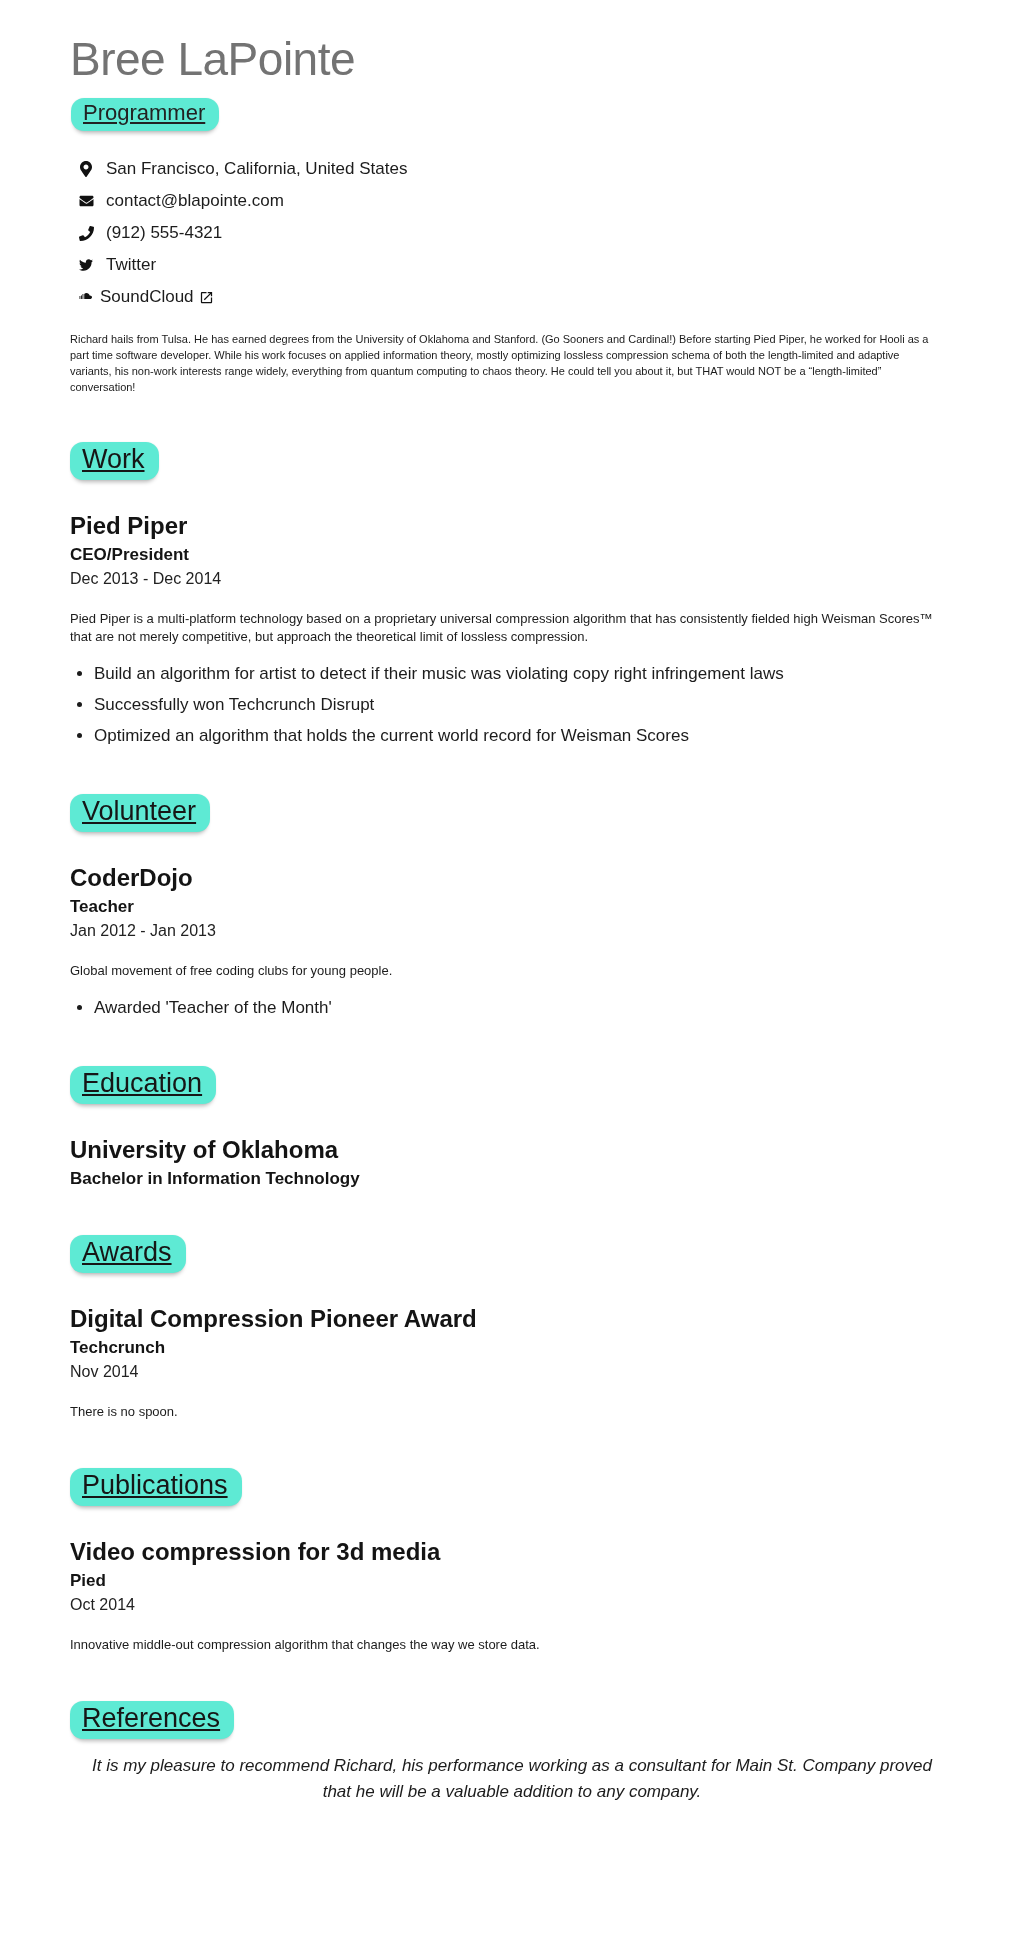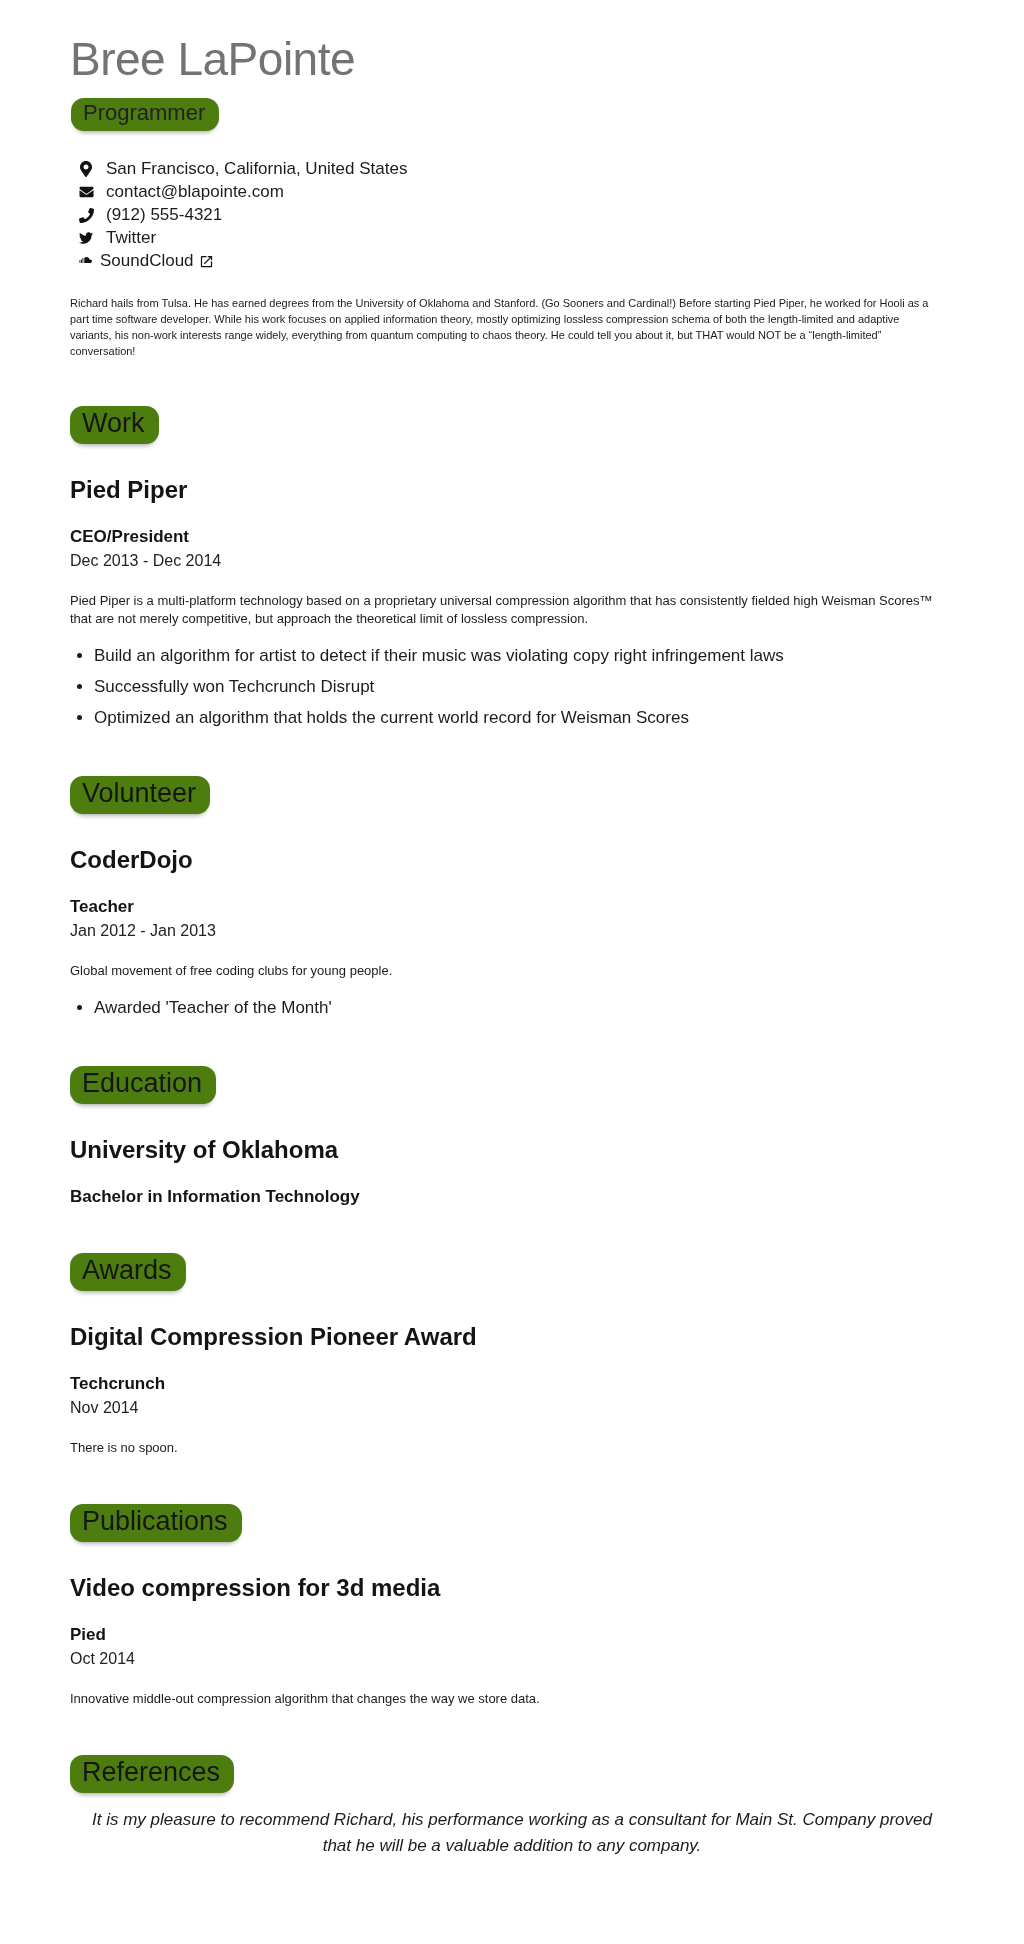--- a/index.html
+++ b/index.html
@@ -15,58 +15,59 @@
   h1.name {
     font-size: 46px;
     font-weight: 400;
     letter-spacing: -0.5px;
     color: #737373;
     margin: 24px 0 12px 0;
   }
 
   .chip {
     display: inline-block;
-    background: #4d7c0f;
+    background: #5eead4;
     border-radius: 13px;
     padding: 2px 14px 5px 12px;
     box-shadow: 0 5px 4px -3px rgba(0,0,0,0.28), 0 0 2px rgba(0,0,0,0.07);
+    text-decoration: underline;
   }
   .role-chip { font-size: 22px; color: #222; margin-left: 1px; }
 
   h2.section-heading {
     font-size: 27px;
     font-weight: 400;
     color: #161616;
     margin: 0;
   }
   section { margin-top: 46px; }
 
   ul.contact-list { list-style: none; margin: 28px 0 0 6px; padding: 0; }
   ul.contact-list li {
     display: flex;
     align-items: center;
-    margin: 3px 0;
+    margin: 12px 0;
     font-size: 17px;
     color: #1c1c1c;
   }
   ul.contact-list .icon { display: inline-flex; align-items: center; justify-content: center; width: 20px; margin-right: 10px; }
   ul.contact-list li.tight .icon { width: 22px; margin-right: 2px; }
   ul.contact-list svg { fill: #111; }
   .ext-icon { display: inline-flex; margin-left: 5px; }
   .ext-icon svg { fill: #111; }
 
   p.summary {
     margin: 24px 0 0 0;
     font-size: 11px;
     line-height: 1.47;
   }
 
   .entry { margin-top: 32px; }
   .entry-name { font-size: 24px; font-weight: bold; color: #141414; }
-  .entry-position { font-size: 17px; font-weight: bold; margin-top: 23px; color: #141414; }
+  .entry-position { font-size: 17px; font-weight: bold; margin-top: 5px; color: #141414; }
   .entry-dates { font-size: 16px; margin-top: 5px; color: #222; }
   .entry-summary { margin: 22px 0 0 0; font-size: 13px; line-height: 1.45; }
 
   ul.highlights { margin: 16px 0 0 0; padding-left: 24px; }
   ul.highlights li { font-size: 17px; margin: 8px 0; line-height: 1.35; }
 
   blockquote.reference-quote {
     font-style: italic;
     font-size: 17px;
     line-height: 1.55;

